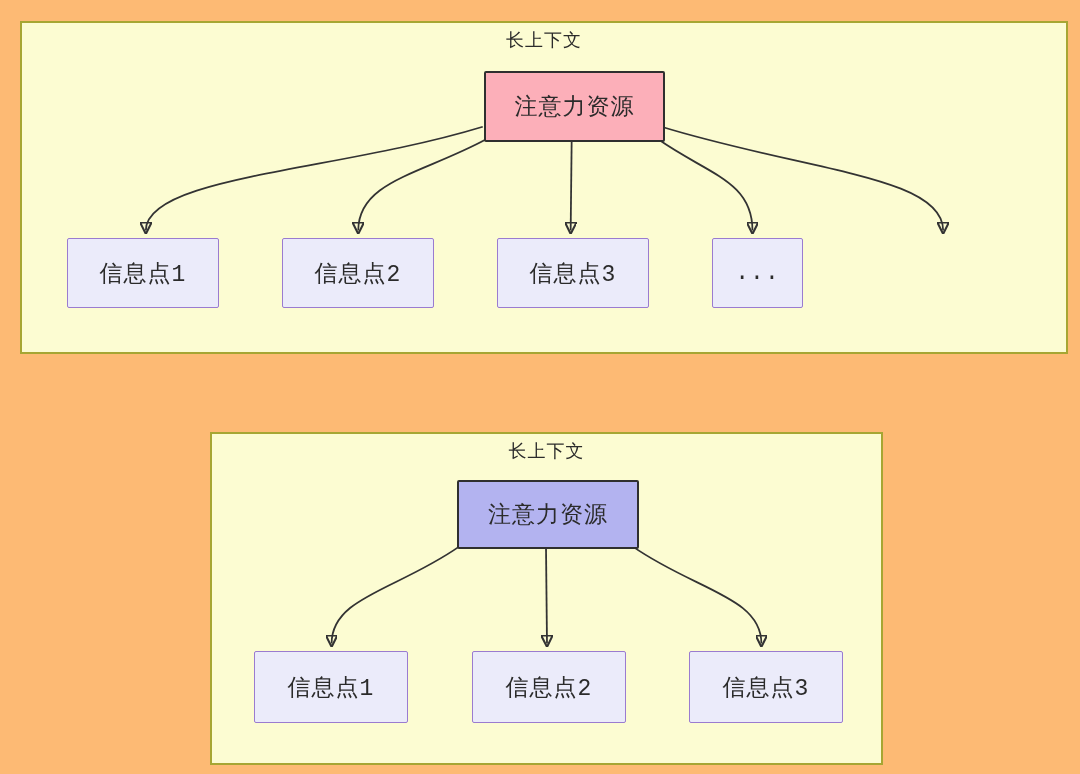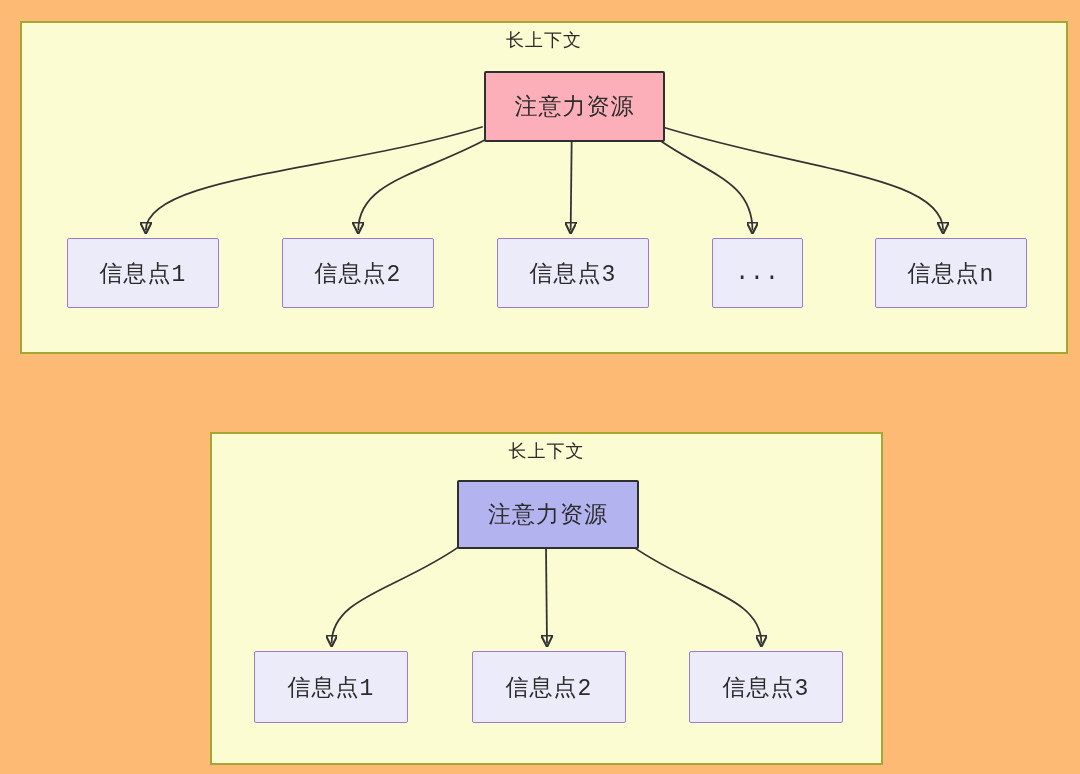--- a/index.html
+++ b/index.html
@@ -83,21 +83,20 @@
       <path d="M 640 118 C 690 153, 735 160, 735 210" marker-end="url(#ah-long)"></path>
       <path d="M 643 105 C 790 150, 928 155, 928 210" marker-end="url(#ah-long)"></path>
     </svg>
 
     <div class="node attention attention-long">注意力资源</div>
 
     <div class="node info ln1">信息点1</div>
     <div class="node info ln2">信息点2</div>
     <div class="node info ln3">信息点3</div>
     <div class="node info ln4">...</div>
-    <div class="node info ln5">信息点n</div>
   </section>
 
   <section class="panel panel-short">
     <div class="panel-title">长上下文</div>
 
     <svg class="arrow-layer" viewBox="0 0 673 333">
       <defs>
         <marker id="ah-short" viewBox="0 0 10 10" refX="7" refY="5" markerWidth="6.5" markerHeight="6.5" orient="auto">
           <path d="M0,0 L10,5 L0,10 z" fill="#333333" stroke="none"></path>
         </marker>

